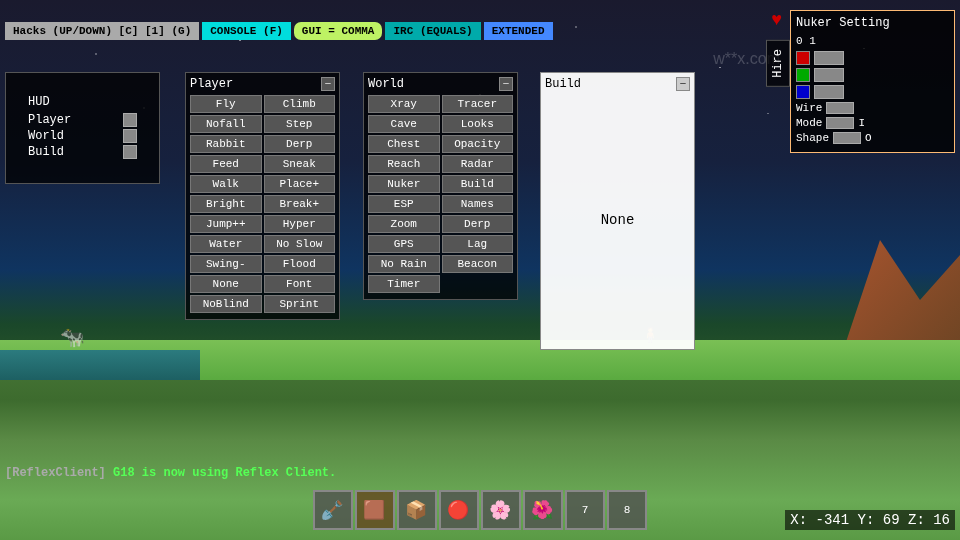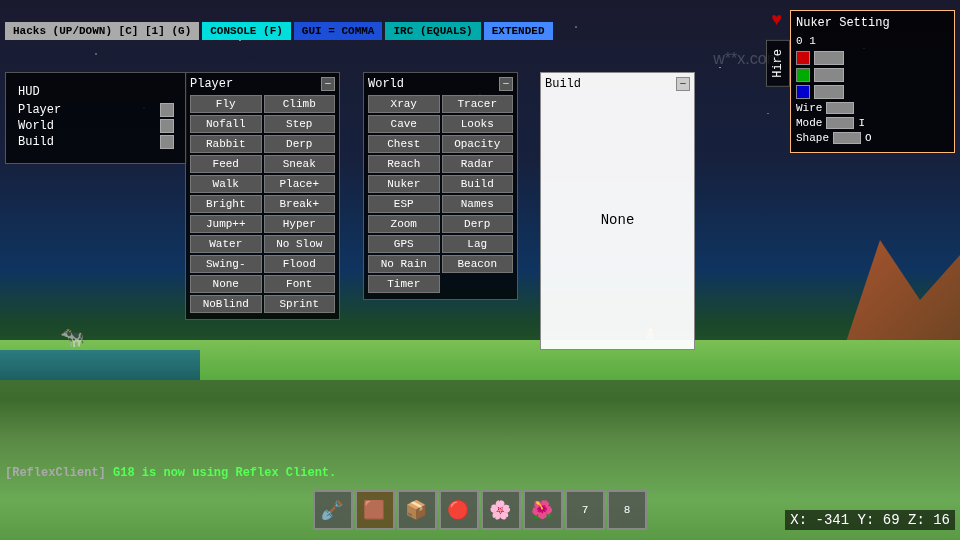--- a/index.html
+++ b/index.html
@@ -95,34 +95,34 @@
       font-family: 'Courier New', monospace;
       font-size: 11px;
       font-weight: bold;
       cursor: pointer;
       border: none;
       color: #000;
     }
 
     .menu-btn-gray { background: #aaaaaa; }
     .menu-btn-cyan { background: #00dddd; }
-    .menu-btn-green { background: #1d4ed8; }
+    .menu-btn-green { background: #bef264; border-radius: 7px; }
     .menu-btn-teal { background: #00aaaa; }
     .menu-btn-blue { background: #4488ff; }
 
     
     #hud-panel {
       position: absolute;
       top: 72px;
       left: 5px;
-      width: 182px;
+      width: 155px;
       background: rgba(0,0,0,0.75);
       border: 1px solid #555;
       z-index: 100;
-      padding: 12px;
+      padding: 22px;
     }
 
     #hud-panel .panel-title {
       color: #ffffff;
       font-size: 12px;
       margin-bottom: 4px;
     }
 
     .hud-item {
       display: flex;

